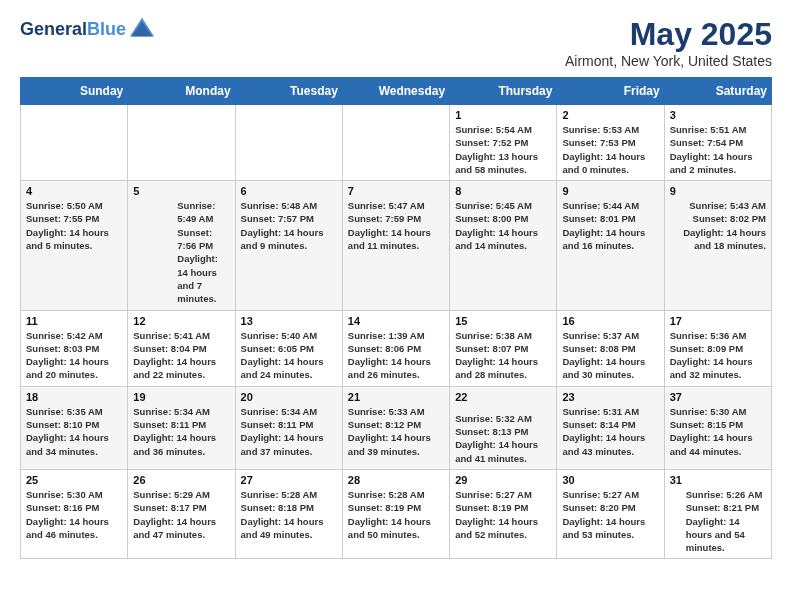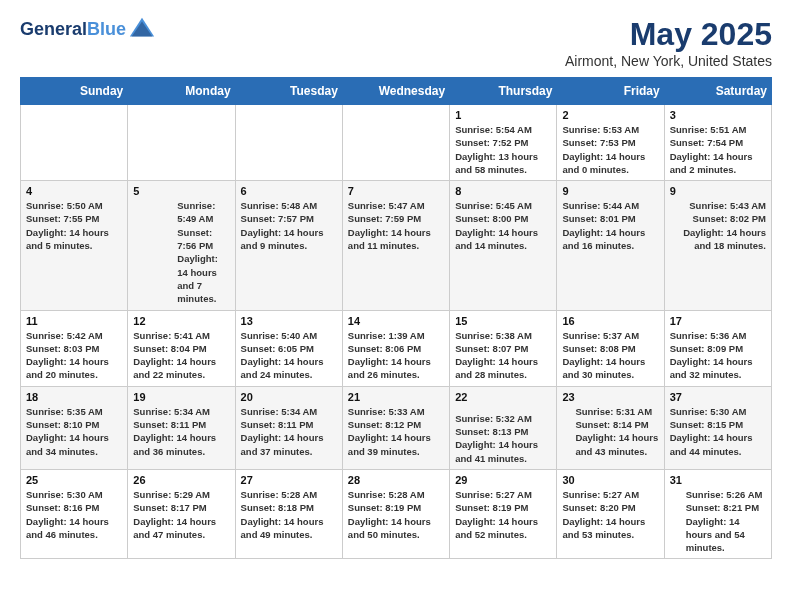--- a/index.html
+++ b/index.html
@@ -265,21 +265,21 @@
 Daylight: 14 hours and 39 minutes.</div>
         </td>
         <td>
           <span class="day-number">22</span>
           <div class="day-info" style="white-space: pre-line; margin-top: 9px;">Sunrise: 5:32 AM
 Sunset: 8:13 PM
 Daylight: 14 hours and 41 minutes.</div>
         </td>
         <td>
           <span class="day-number">23</span>
-          <div class="day-info" style="white-space: pre-line; margin-left: 13px;">Sunrise: 5:31 AM
+          <div class="day-info" style="white-space: pre-line;">Sunrise: 5:31 AM
 Sunset: 8:14 PM
 Daylight: 14 hours and 43 minutes.</div>
         </td>
         <td>
           <span class="day-number">37</span>
           <div class="day-info" style="white-space: pre-line;">Sunrise: 5:30 AM
 Sunset: 8:15 PM
 Daylight: 14 hours and 44 minutes.</div>
         </td>
       </tr>

